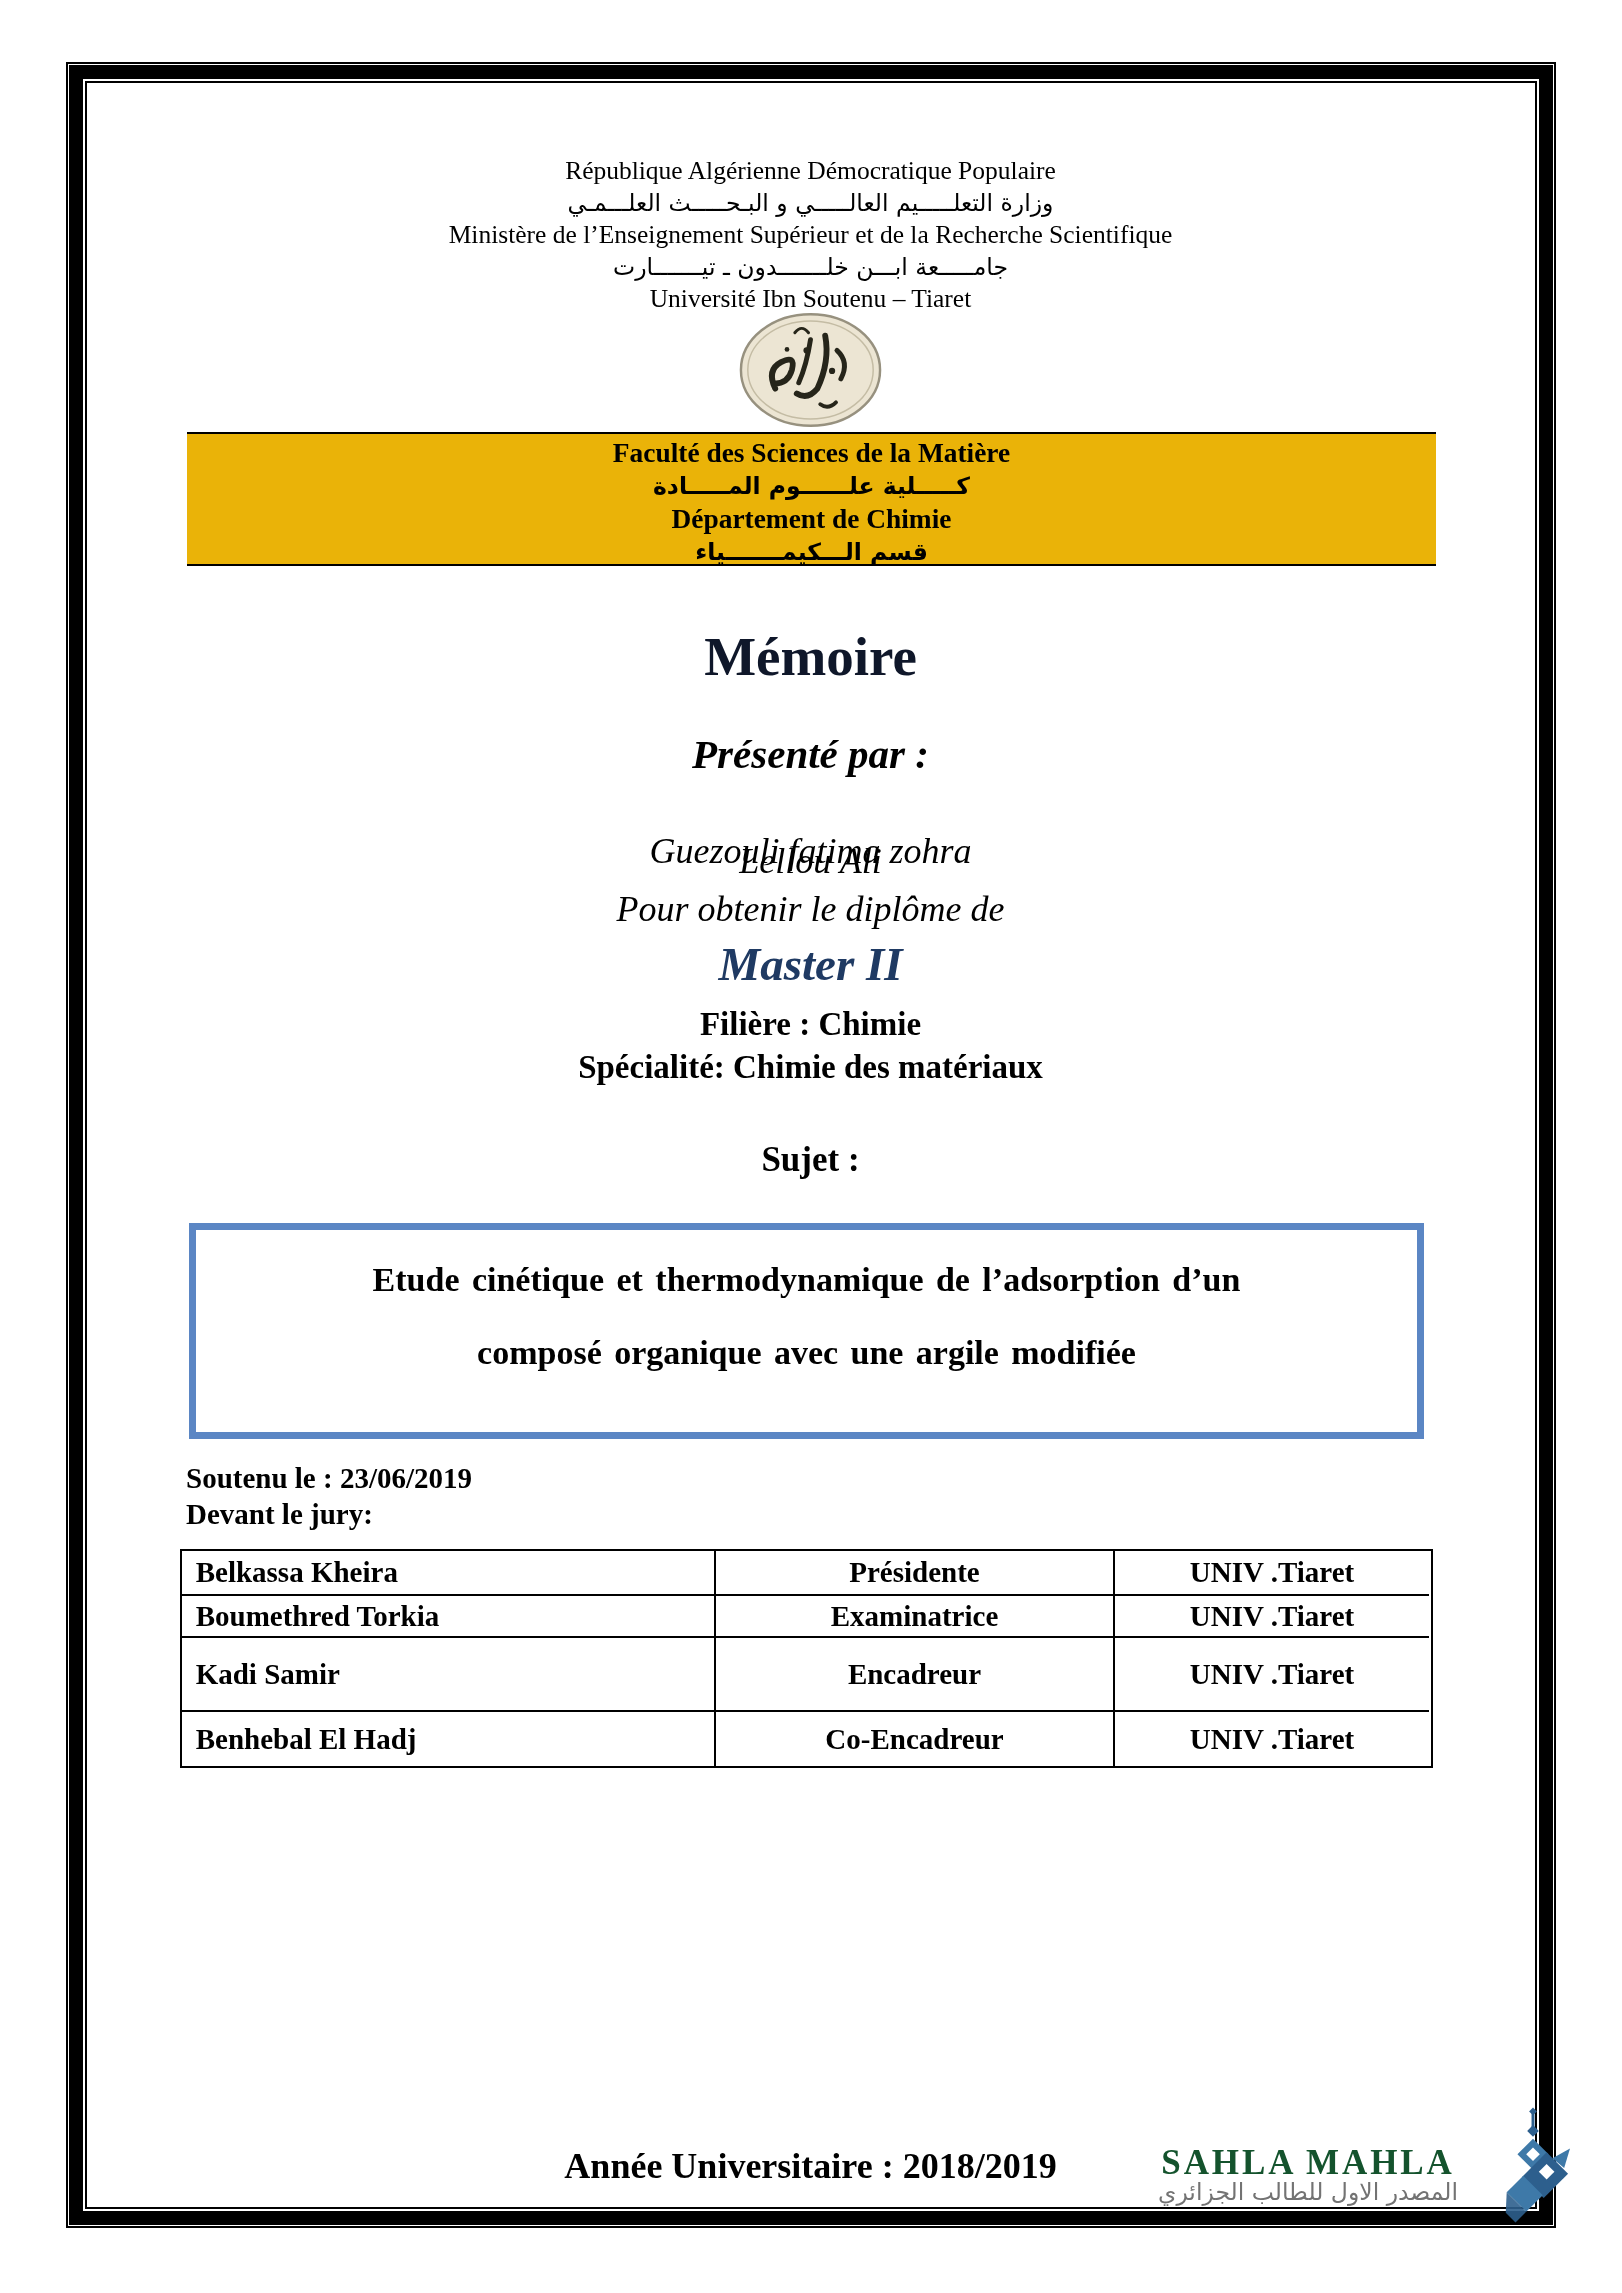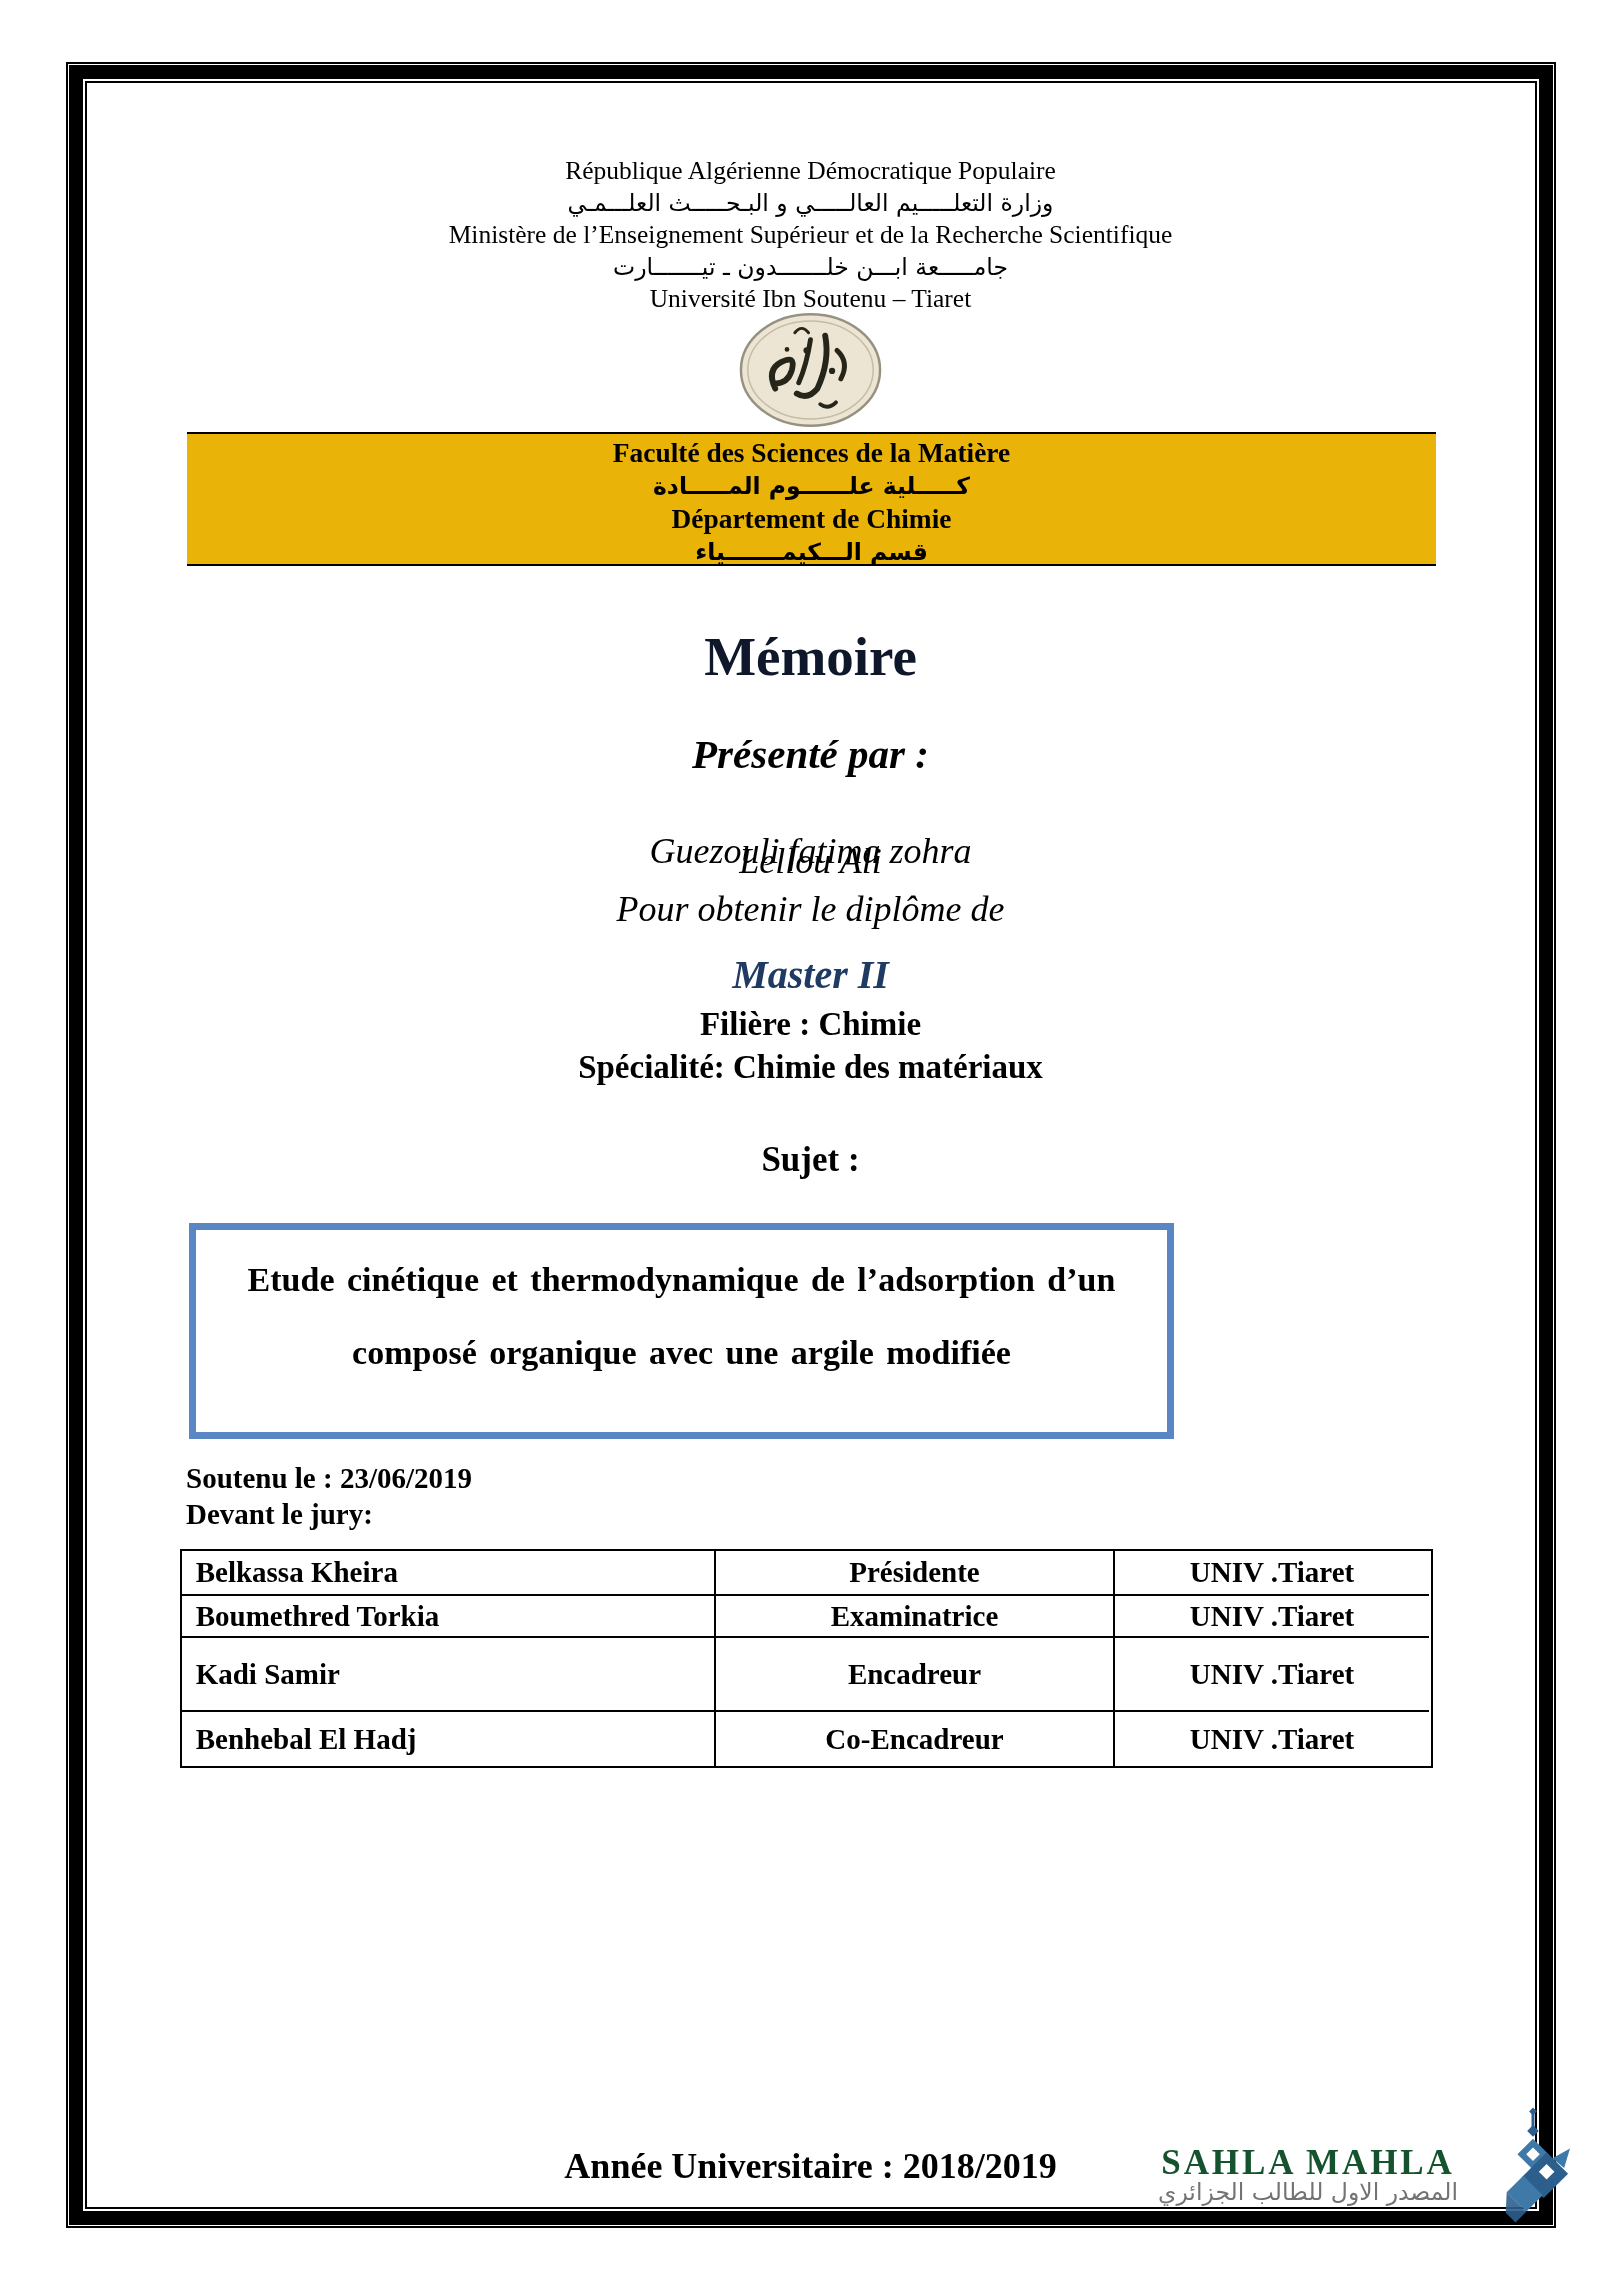--- a/index.html
+++ b/index.html
@@ -36,28 +36,28 @@
     text-align:center;font-weight:bold;font-size:27.4px;line-height:33px;padding-top:2.9px;
   }
   .fband .ar{font-family:"DejaVu Sans",sans-serif;font-size:23.5px;font-weight:bold;}
 
   
   .memoire{top:625px;font-size:55px;font-weight:bold;color:#0f172a;}
   .presente{top:730px;font-size:41px;font-weight:bold;font-style:italic;}
   .author1{top:792px;font-size:36px;font-style:italic;margin-top:38px;}
   .author2{top:840px;font-size:36px;font-style:italic;}
   .pour{top:888px;font-size:36px;font-style:italic;}
-  .master{top:937px;font-size:40px;font-weight:bold;font-style:italic;color:#1F3A63;margin-top:14px;}
+  .master{top:937px;font-size:47px;font-weight:bold;font-style:italic;color:#1F3A63;}
   .filiere{top:1006px;font-size:33px;font-weight:bold;}
   .specialite{top:1049px;font-size:33px;font-weight:bold;}
   .sujet{top:1140px;font-size:35px;font-weight:bold;}
 
   
   .subject-box{
-    position:absolute;left:189px;top:1223px;width:985px;height:216px;
+    position:absolute;left:189px;top:1223px;width:1235px;height:216px;
     border:7.8px solid #5B86C4;background:#fff;
     text-align:center;font-size:34px;font-weight:bold;line-height:73px;
     padding-top:12.7px;word-spacing:3.9px;
   }
 
   
   .soutenu{position:absolute;left:186px;top:1462px;font-size:29px;font-weight:bold;}
   .devant{position:absolute;left:186px;top:1498px;font-size:29px;font-weight:bold;}
 
   

